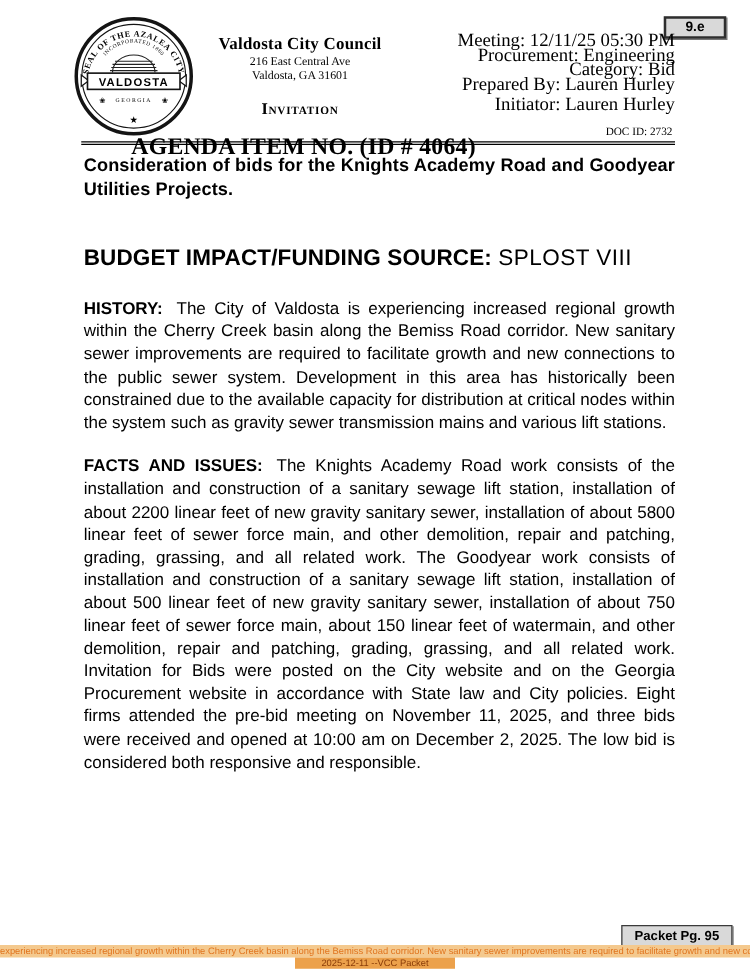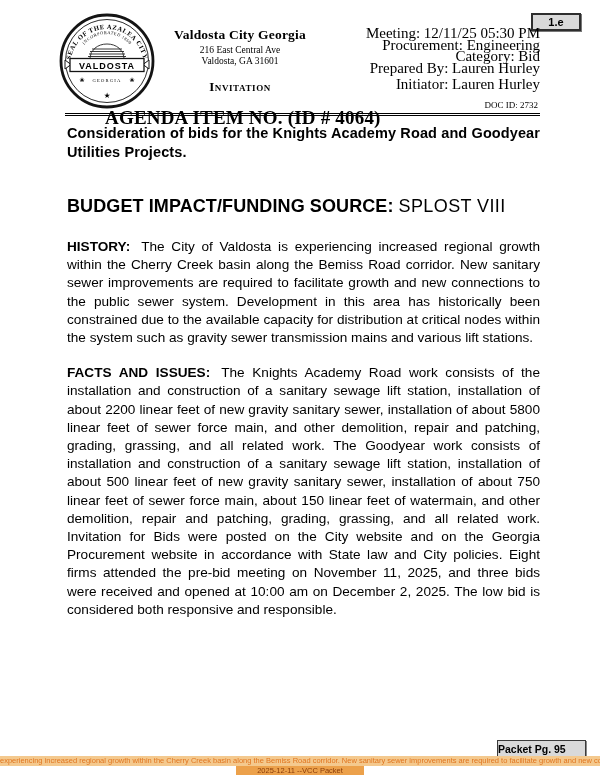--- a/index.html
+++ b/index.html
@@ -43,41 +43,41 @@
   .para { font-size:13.6px; line-height:18.2px; text-align:justify; }
   .para-history { margin-top:21px; }
   .para-facts { margin-top:17px; }
   .plabel { font-weight:bold; padding-right:11px; }
 
   
   .packet-box {
     position:absolute; left:497px; top:740px; width:89px; height:18px;
     background:#d9d9d9; border:1.5px solid #3a3a3a; box-shadow:1px 1px 0 #888;
     font-family:"Liberation Sans", sans-serif; font-weight:bold; font-size:10.5px;
-    display:flex; align-items:center; 
+    display:flex; align-items:center; justify-content:center;
   }
   .footer-bar {
     position:absolute; left:0; right:0; top:756px; height:10px;
     overflow:hidden; text-align:center; white-space:nowrap;
     font-family:"Liberation Sans", sans-serif; font-size:7.5px; line-height:10px;
   }
   .footer-packet {
     position:absolute; left:0; right:0; top:766px; height:10px;
     text-align:center; white-space:nowrap;
     font-family:"Liberation Sans", sans-serif; font-size:7.5px; line-height:10px;
   }
   .footer-packet span { padding:0 21px; }
 </style>
 </head>
 <body>
 
 <div class="page">
 
   <div class="tab-box">
-    <span>1.e</span>
+    <span>9.e</span>
   </div>
 
   <svg class="seal" viewBox="-50 -50 100 100">
     <circle r="46" fill="none" stroke="#141414" stroke-width="2.8"></circle>
     <circle r="41.5" fill="none" stroke="#141414" stroke-width="0.9"></circle>
     <defs>
       <path id="arcTop" d="M -37 5 A 37 37 0 0 1 37 5" fill="none"></path>
       <path id="arcInc" d="M -29 2 A 29 29 0 0 1 29 2" fill="none"></path>
     </defs>
     <text font-size="6.6" font-weight="bold" font-family="Liberation Serif, serif" text-anchor="middle" letter-spacing="0.6">
@@ -102,21 +102,21 @@
       <rect x="-37" y="-2.5" width="74" height="13" fill="#fff" stroke="#141414" stroke-width="1.3"></rect>
       <text x="0" y="7.5" font-size="9" font-weight="bold" font-family="Liberation Sans, sans-serif" text-anchor="middle" letter-spacing="1">VALDOSTA</text>
     </g>
     <text x="0" y="20.5" font-size="4.6" font-family="Liberation Serif, serif" text-anchor="middle" letter-spacing="1.2">GEORGIA</text>
     <text x="-25" y="21" font-size="6" text-anchor="middle">❀</text>
     <text x="25" y="21" font-size="6" text-anchor="middle">❀</text>
     <text x="0" y="37" font-size="7.5" text-anchor="middle">★</text>
   </svg>
 
   <div class="org-block">
-    <div class="org-name">Valdosta City Georgia</div>
+    <div class="org-name">Valdosta City Council</div>
     <div class="org-addr">
       <div>216 East Central Ave</div>
       <div>Valdosta, GA  31601</div>
     </div>
     <div class="org-status">Invitation</div>
   </div>
 
   <div class="meta-block">
     <div>Meeting: 12/11/25 05:30 PM</div>
     <div>Procurement: Engineering</div>

